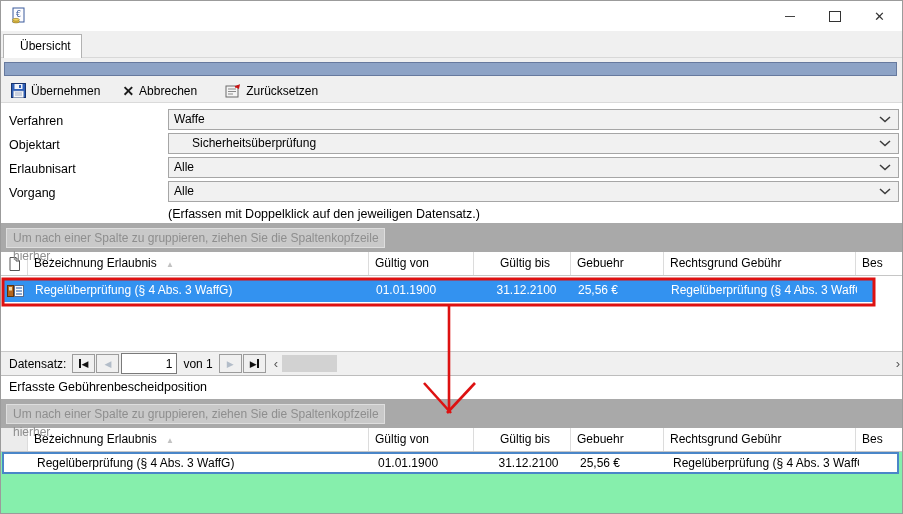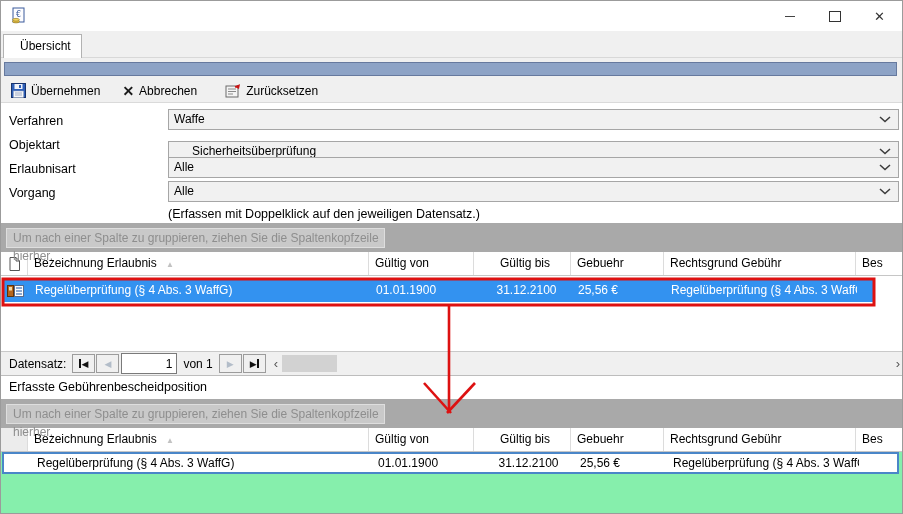--- a/index.html
+++ b/index.html
@@ -144,21 +144,21 @@
 
   <span class="flabel" style="top:112px;">Verfahren</span>
   <div class="ffield" style="top:108px;gap:8px;">
     <span class="val">Waffe</span>
     <svg class="chev" width="12" height="7" viewBox="0 0 12 7">
         <polyline points="1,1 6,5.5 11,1" fill="none" stroke="#3c3c3c" stroke-width="1.5"></polyline>
       </svg>
   </div>
 
   <span class="flabel" style="top:136px;">Objektart</span>
-  <div class="ffield" style="top:140px;padding-left:23px;">
+  <div class="ffield" style="top:132px;padding-left:23px;">
     <span class="val">Sicherheitsüberprüfung</span>
     <svg class="chev" width="12" height="7" viewBox="0 0 12 7">
         <polyline points="1,1 6,5.5 11,1" fill="none" stroke="#3c3c3c" stroke-width="1.5"></polyline>
       </svg>
   </div>
 
   <span class="flabel" style="top:160px;">Erlaubnisart</span>
   <div class="ffield" style="top:156px;">
     <span class="val">Alle</span>
     <svg class="chev" width="12" height="7" viewBox="0 0 12 7">

